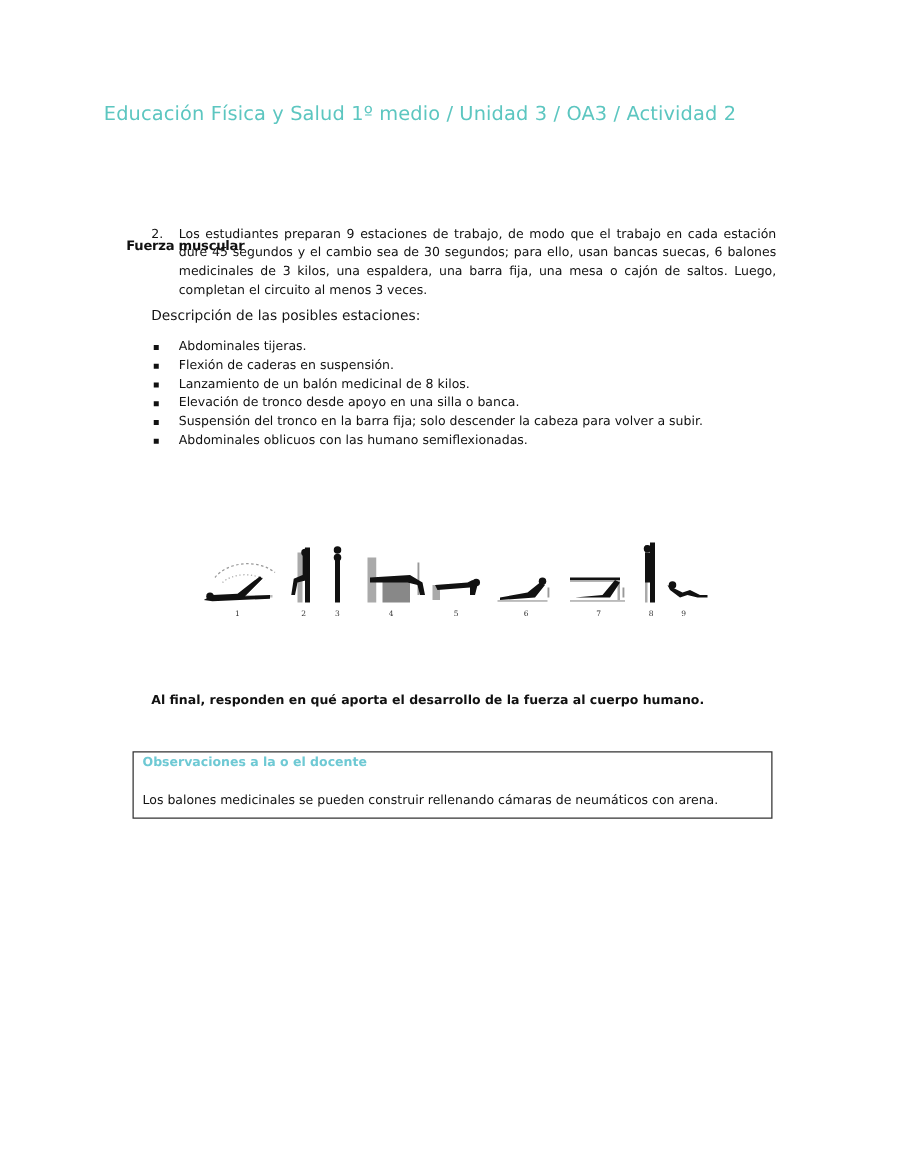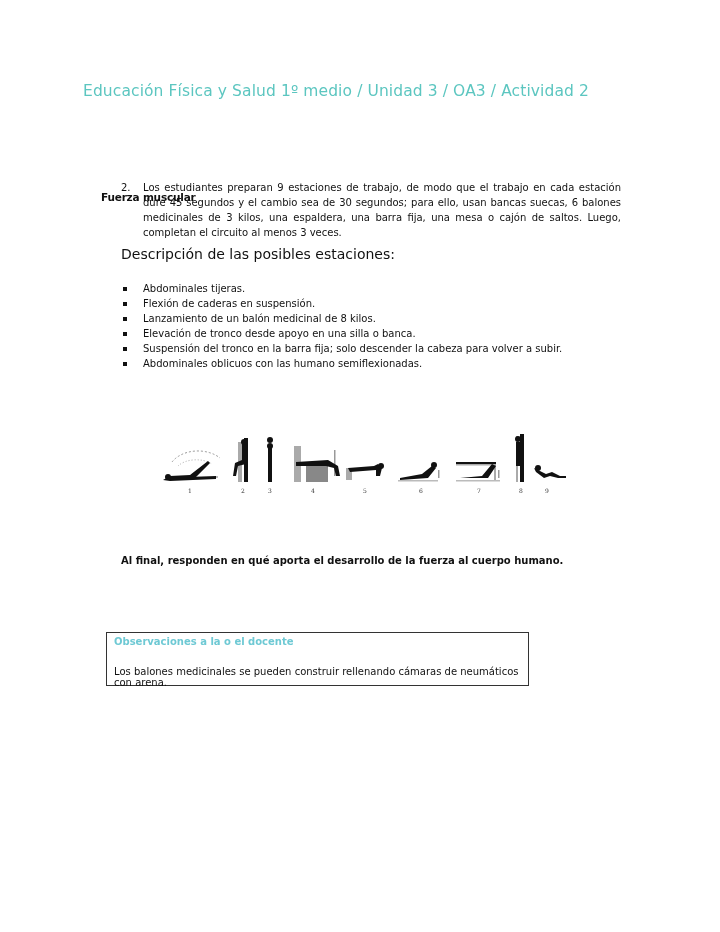--- a/index.html
+++ b/index.html
@@ -51,25 +51,25 @@
       flex: 0 0 22px;
     }
     .numbered-item .txt {
       flex: 1;
       text-align: justify;
     }
     .desc-label {
       position: absolute;
       top: 246px;
       left: 121px;
-      font-size: 14px;
+      font-size: 11px;
     }
     .bullet-list {
       position: absolute;
-      top: 281px;
+      top: 270px;
       left: 121px;
       width: 500px;
       margin: 0;
       padding: 0;
       list-style: none;
       font-size: 10px;
       line-height: 15px;
     }
     .bullet-list li {
       display: flex;
@@ -108,25 +108,24 @@
       position: absolute;
       top: 555px;
       left: 121px;
       font-size: 10px;
       font-weight: bold;
     }
     .obs-box {
       position: absolute;
       top: 601px;
       left: 106px;
-      width: 423px;
+      width: 512px;
       height: 54px;
       border: 1.5px solid #333;
       box-sizing: border-box;
-      margin-top: 31px;
     }
     .obs-title {
       position: absolute;
       top: 3px;
       left: 7px;
       font-size: 10px;
       font-weight: bold;
       color: #6ec9d4;
     }
     .obs-text {

